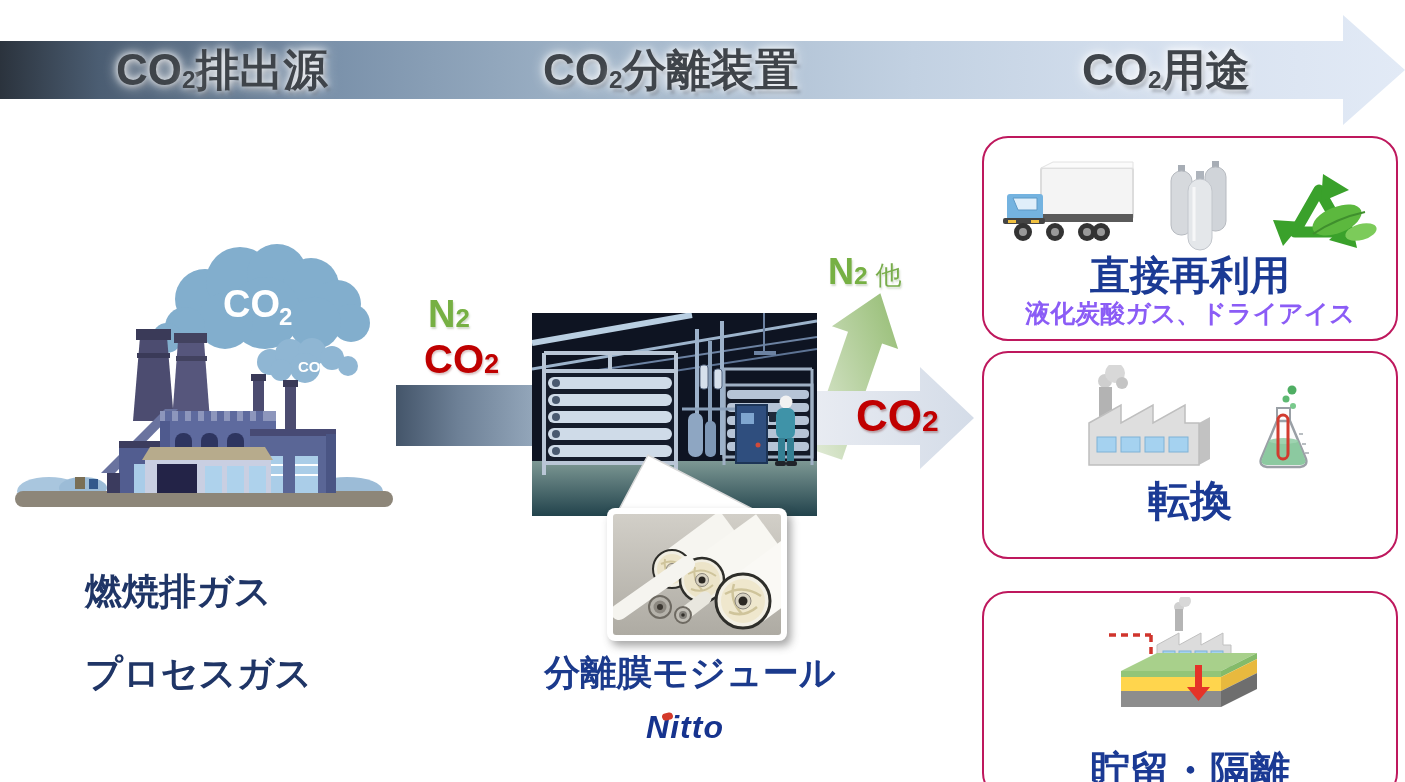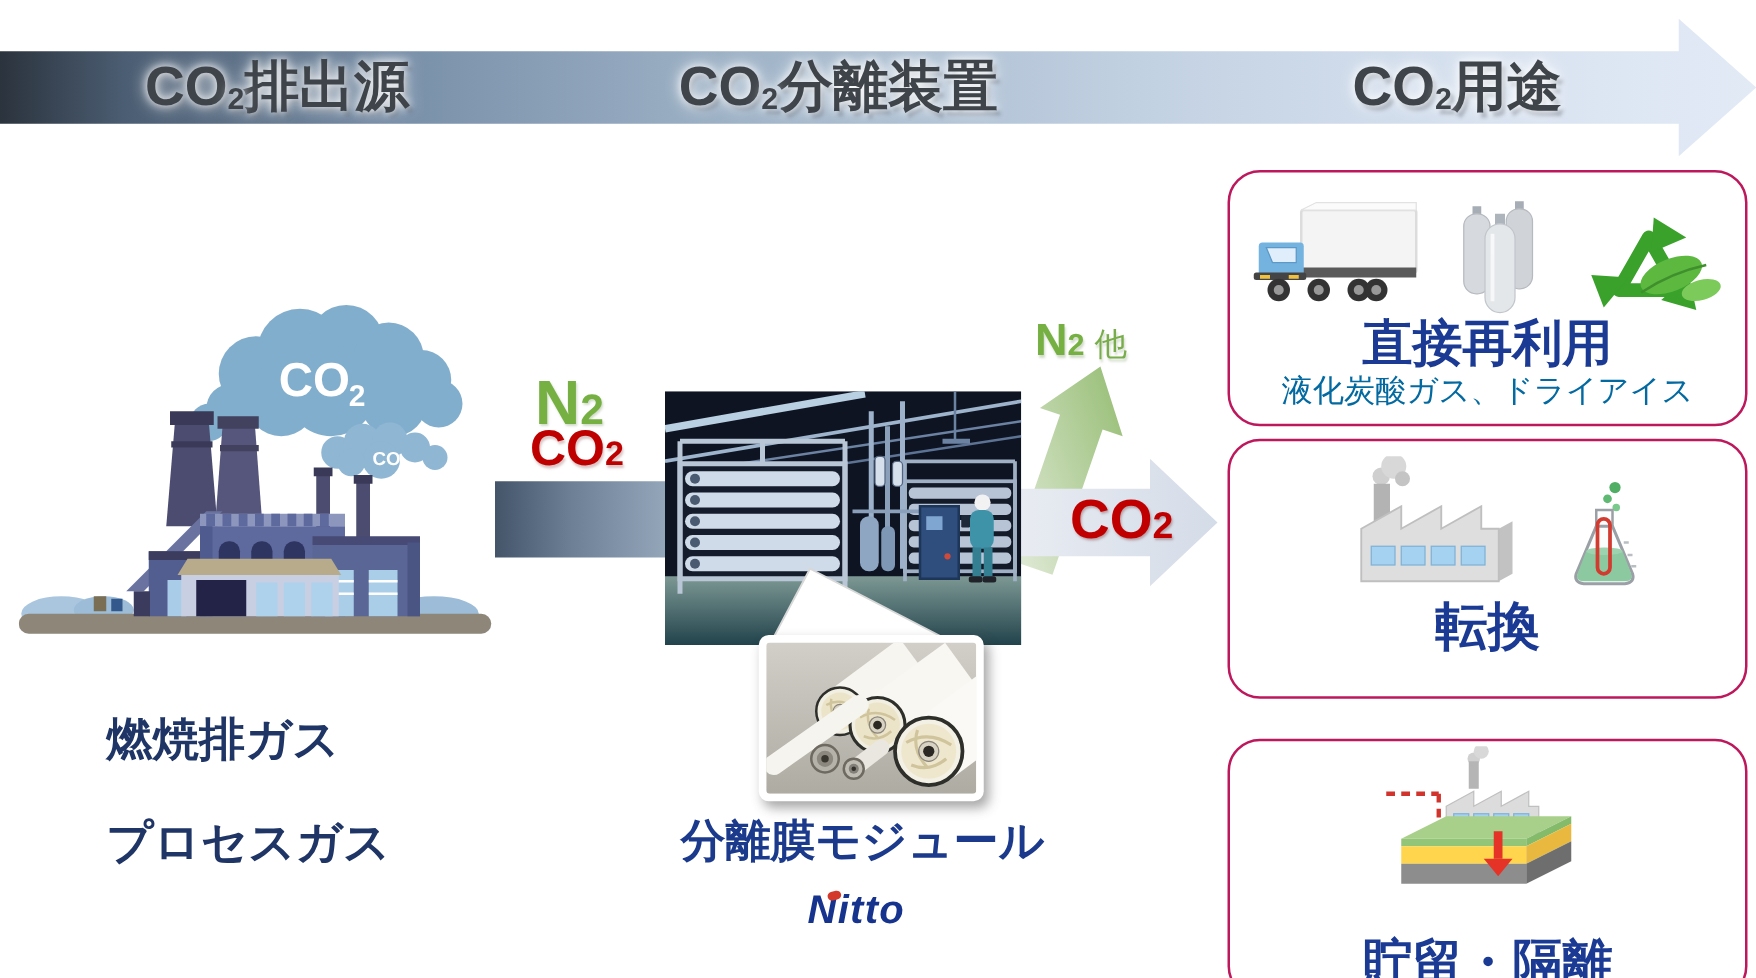--- a/index.html
+++ b/index.html
@@ -16,21 +16,21 @@
     text-shadow:0 0 7px rgba(255,255,255,.95),0 0 14px rgba(255,255,255,.9),3px 4px 3px rgba(70,80,95,.45);}
   .banner-label .sub{font-size:.55em;position:relative;top:.14em;}
 
   
   .sub2{font-size:.68em;}
 
   
   .gas-label{font-size:37px;font-weight:bold;color:#1f3566;white-space:nowrap;}
 
   
-  .n2-label{left:428px;top:282px;font-size:50px;font-weight:bold;color:#76b043;
+  .n2-label{left:428px;top:282px;font-size:38px;font-weight:bold;color:#76b043;
     text-shadow:1px 2px 2px rgba(120,150,100,.35);}
   .co2-feed-label{left:424px;top:326px;font-size:40px;font-weight:bold;color:#bf0000;
     text-shadow:1px 2px 2px rgba(150,90,90,.35);}
 
   
   .connector{left:396px;top:374px;width:137px;height:61px;
     background:linear-gradient(90deg,#44556a 0%,#6d8096 45%,#93a6ba 100%);}
 
   
   .n2-out-label{left:828px;top:240px;font-size:36px;font-weight:bold;color:#76b043;white-space:nowrap;
@@ -47,21 +47,21 @@
   .nitto{left:595px;top:698px;width:180px;text-align:center;font-size:32px;font-weight:bold;font-style:italic;
     color:#16338e;letter-spacing:1px;}
   .nitto .tittle{position:absolute;left:67px;top:4px;width:11px;height:7px;border-radius:4px;
     background:#d43a2a;transform:rotate(-14deg);}
 
   
   .use-box{left:982px;width:416px;background:#fff;border:2px solid #be185d;border-radius:26px;
     box-sizing:border-box;display:flex;flex-direction:column;align-items:center;z-index:2;}
   .use-box .icons{display:flex;align-items:flex-end;justify-content:center;}
   .use-title{font-size:40px;font-weight:bold;color:#1b3a94;line-height:1.15;white-space:nowrap;}
-  .use-subtitle{font-size:25px;color:#0369a1;line-height:1.2;white-space:nowrap;}
+  .use-subtitle{font-size:25px;color:#8b5cf6;line-height:1.2;white-space:nowrap;font-weight:bold;}
   #use-box-0{top:125px;height:205px;}
   #use-box-1{top:340px;height:208px;}
   #use-box-2{top:580px;height:208px;gap:36px;}
   #use-box-2 .use-subtitle{font-size:30px;letter-spacing:1px;}
 
   .z1{z-index:1}.z2{z-index:2}
 </style>
 </head>
 <body>
 

